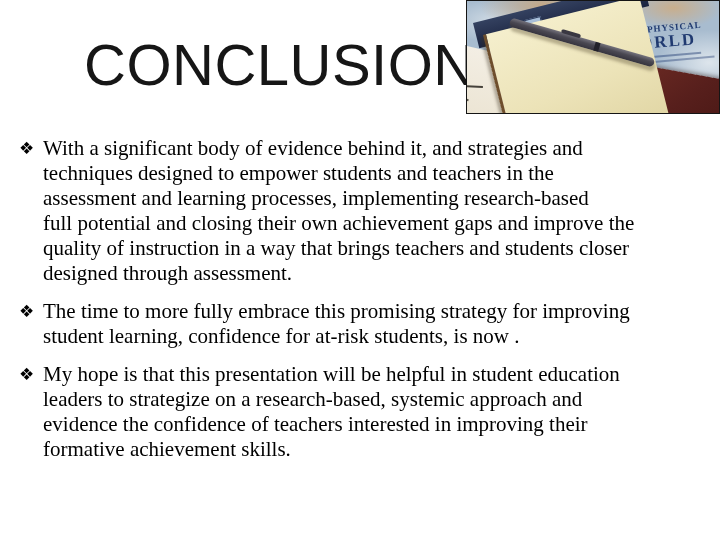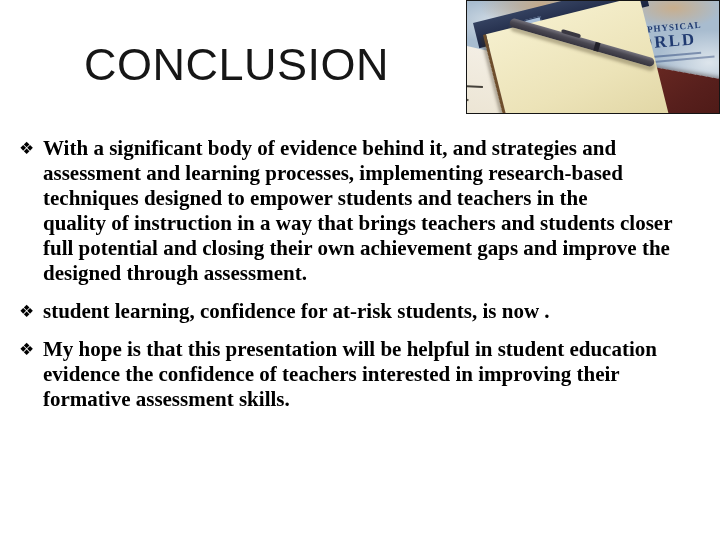--- a/index.html
+++ b/index.html
@@ -7,21 +7,21 @@
     position:relative;
     width:720px;height:540px;
     background:#ffffff;
     overflow:hidden;
     font-family:"Liberation Serif", serif;
   }
   .title{
     position:absolute;
     left:84px;top:42px;
     font-family:"Liberation Sans", sans-serif;
-    font-size:45px;
+    font-size:58px;
     line-height:46px;
     letter-spacing:0.5px;
     color:#161616;
     white-space:nowrap;
   }
   .body-text{
     position:absolute;
     left:18px;top:136px;
     width:698px;
     color:#000000;
@@ -34,21 +34,21 @@
     margin-bottom:13px;
   }
   .bullet-marker{
     position:absolute;
     left:1px;top:0;
     font-size:17px;
     line-height:25px;
     font-family:"DejaVu Sans", sans-serif;
     color:#000000;
   }
-  .bullet-lines span{display:block;white-space:nowrap;font-weight:bold;}
+  .bullet-lines span{display:block;white-space:nowrap;}
   
   .photo{
     position:absolute;
     left:466px;top:0;
     width:254px;height:114px;
     box-sizing:border-box;
     border:1px solid #151515;
     overflow:hidden;
     background:
       radial-gradient(ellipse 90px 35px at 30% 4%,  #c3a887 0%, rgba(195,168,135,0) 70%),
@@ -147,38 +147,40 @@
       <div class="pen-band"></div>
     </div>
   </div>
 
   <div class="body-text">
 
     <div class="bullet-item">
       <span class="bullet-marker">❖</span>
       <div class="bullet-lines">
         <span>With a significant body of evidence behind it, and strategies and</span>
+        <span>techniques designed to empower students and teachers in the</span>
         <span>assessment and learning processes, implementing research-based</span>
-        <span>techniques designed to empower students and teachers in the</span>
+        <span>full potential and closing their own achievement gaps and improve the</span>
         <span>quality of instruction in a way that brings teachers and students closer</span>
-        <span>full potential and closing their own achievement gaps and improve the</span>
         <span>designed through assessment.</span>
       </div>
     </div>
 
     <div class="bullet-item">
       <span class="bullet-marker">❖</span>
       <div class="bullet-lines">
+        <span>The time to more fully embrace this promising strategy for improving</span>
         <span>student learning, confidence for at-risk students, is now .</span>
       </div>
     </div>
 
     <div class="bullet-item">
       <span class="bullet-marker">❖</span>
       <div class="bullet-lines">
         <span>My hope is that this presentation will be helpful in student education</span>
+        <span>leaders to strategize on a research-based, systemic approach and</span>
         <span>evidence the confidence of teachers interested in improving their</span>
-        <span>formative assessment skills.</span>
+        <span>formative achievement skills.</span>
       </div>
     </div>
 
   </div>
 </div>
 
 </body></html>

